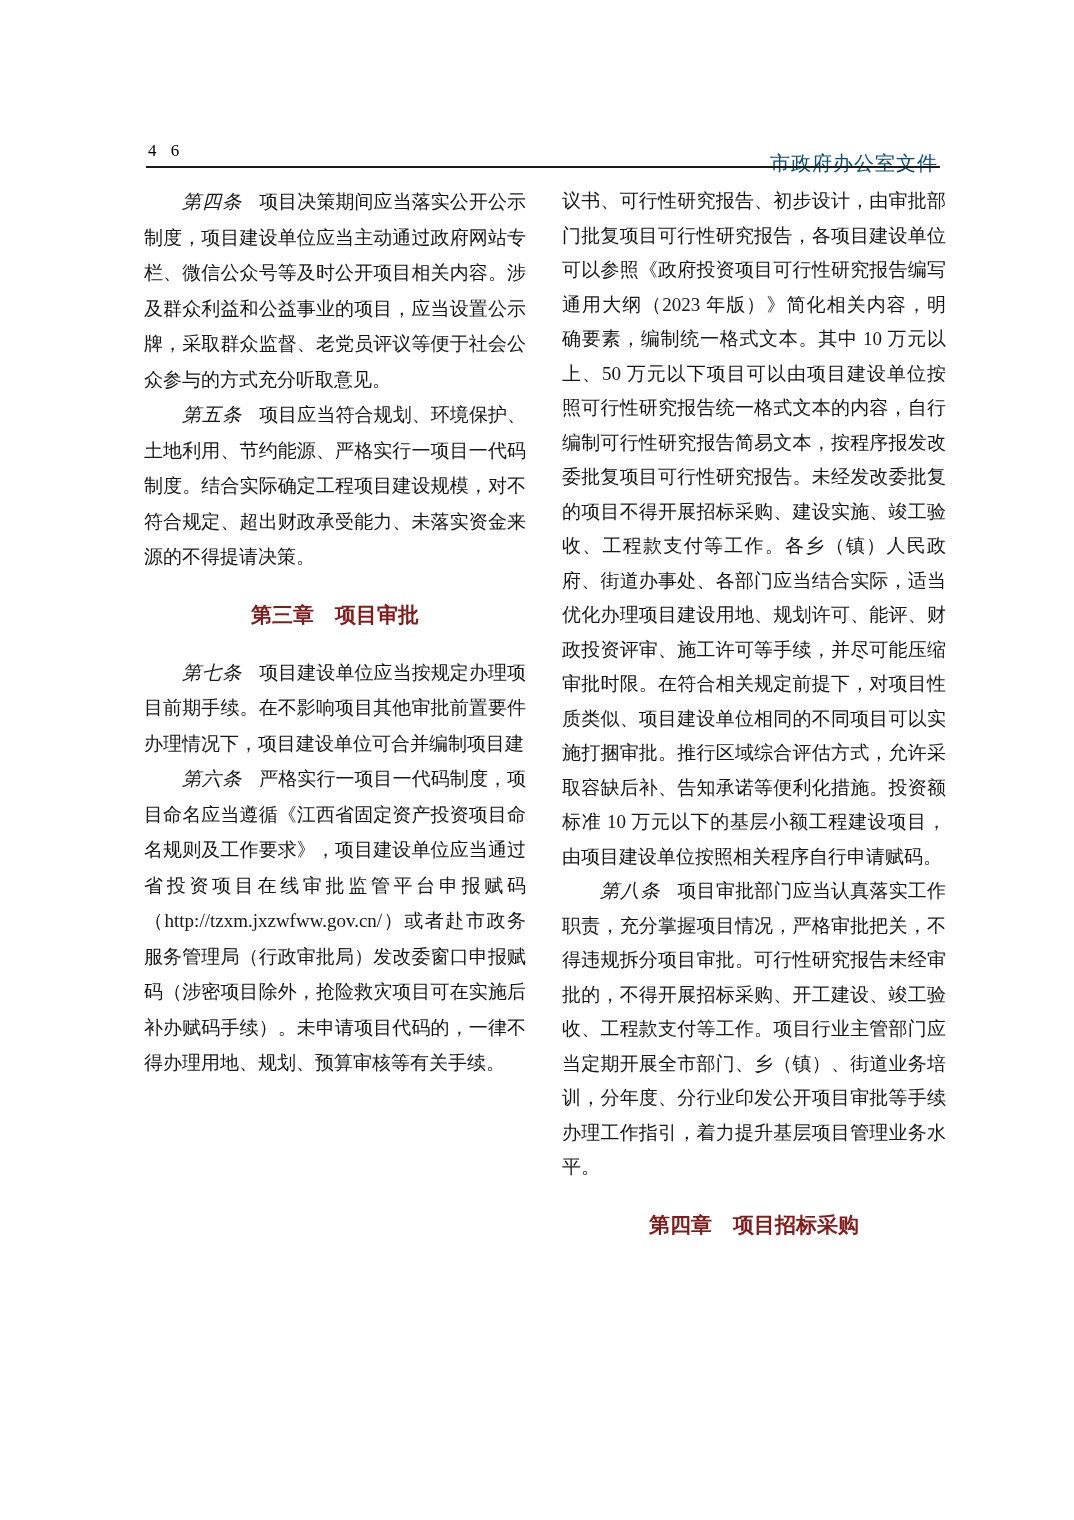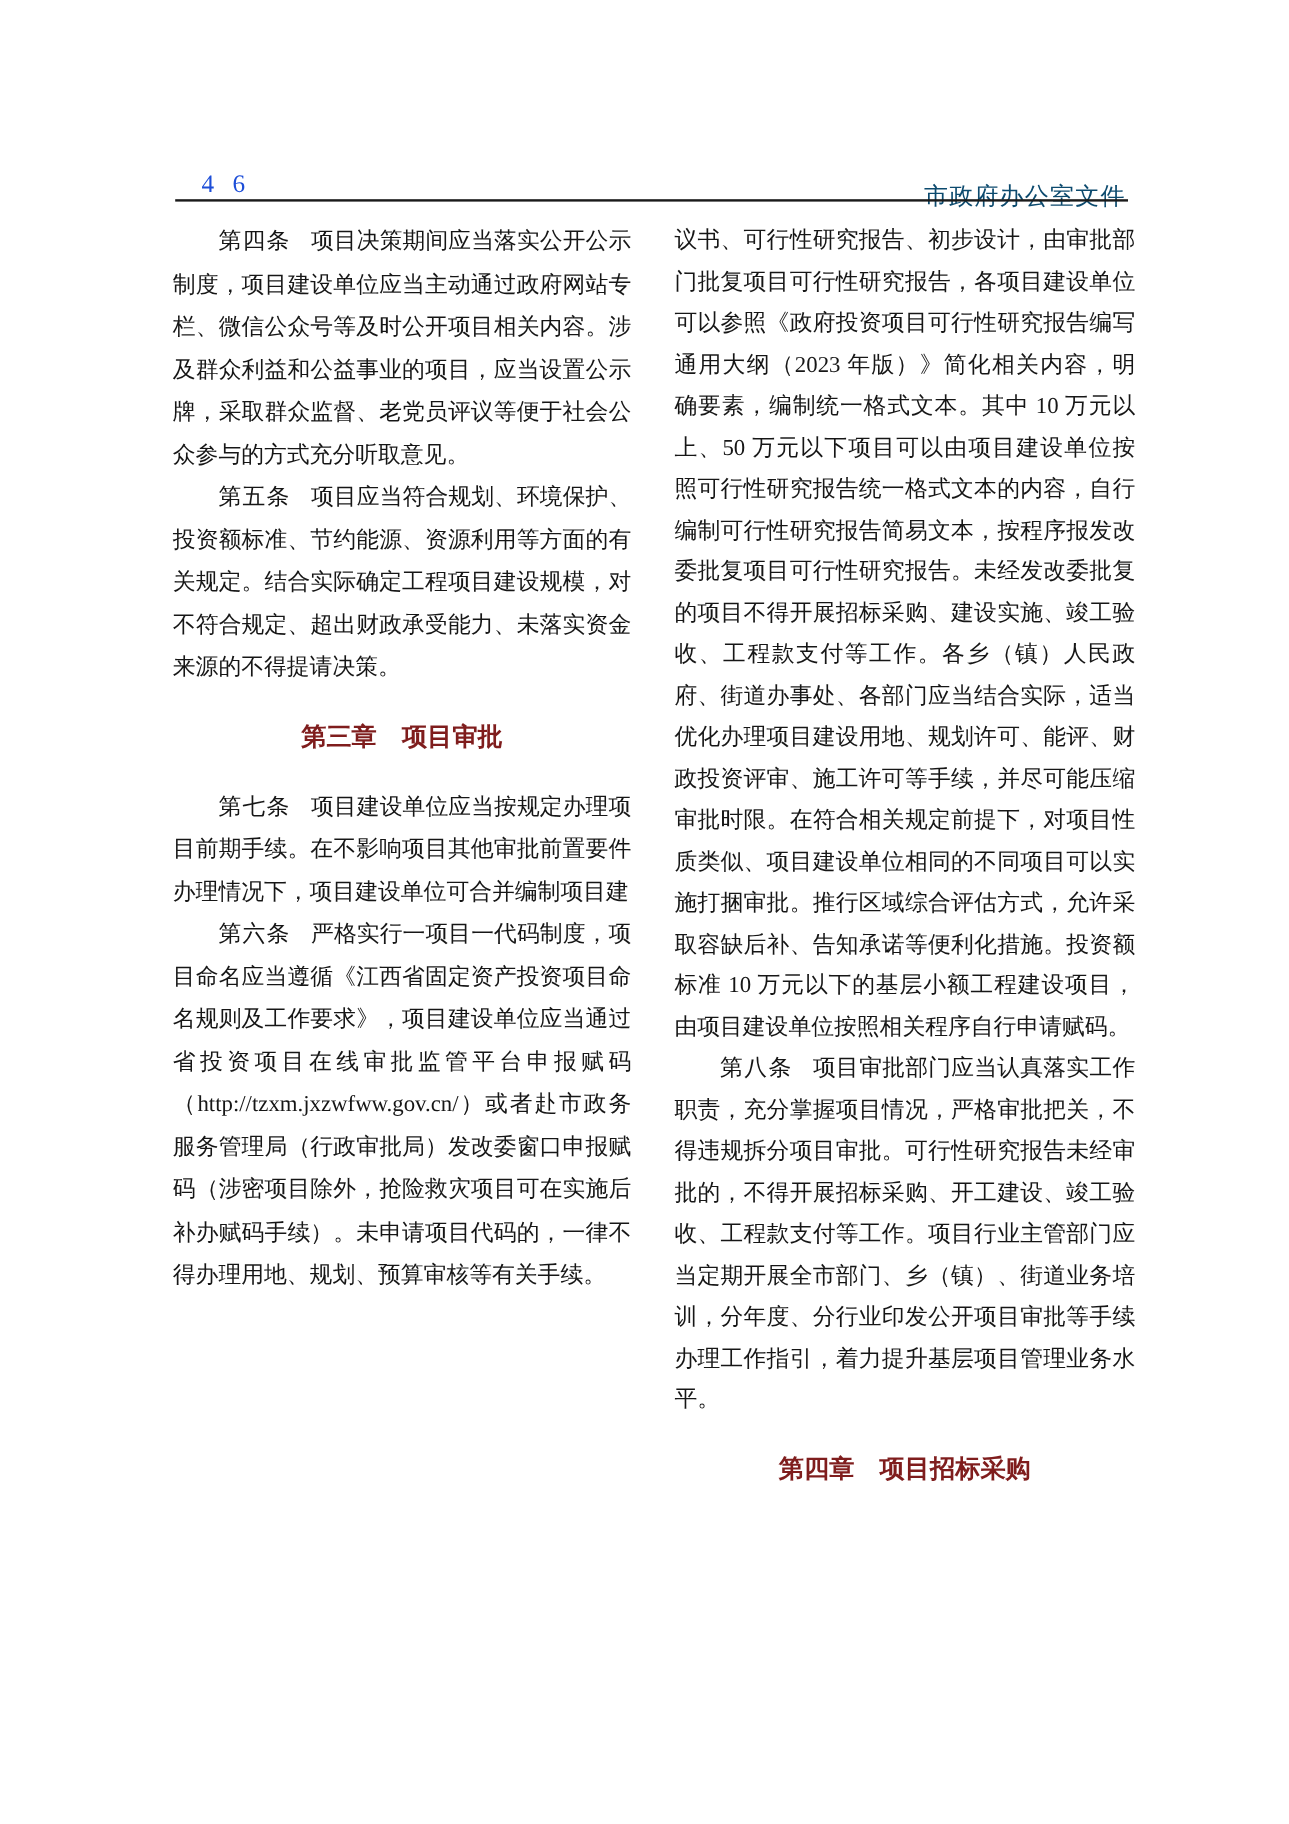--- a/index.html
+++ b/index.html
@@ -11,25 +11,25 @@
     position: relative;
     width: 1074px;
     height: 1520px;
     background: #ffffff;
     color: #141414;
     overflow: hidden;
     font-family: "Liberation Serif", "DejaVu Serif", serif;
   }
   .page-num {
     position: absolute;
-    left: 168px;
+    left: 148px;
     top: 141px;
-    font-size: 21px;
+    font-size: 17px;
     letter-spacing: 5px;
-    color: #1d4ed8;
+    color: #000000;
   }
   .doc-label {
     position: absolute;
     right: 136px;
     top: 150px;
     font-size: 20px;
     letter-spacing: 1px;
     color: #0c4a6e;
   }
   .header-rule {
@@ -64,20 +64,21 @@
     margin: 0;
     padding: 0;
   }
   p.article {
     text-indent: 2em;
   }
   p.continuation {
     text-indent: 0;
   }
   .term {
+    font-style: italic;
     margin-right: 17px;
     letter-spacing: 1px;
   }
   .chapter {
     font-size: 21px;
     font-weight: bold;
     text-align: center;
     text-indent: 0;
     margin: 22px 0 !important;
     line-height: 36px;
@@ -93,21 +94,21 @@
   <span class="page-num">4 6</span>
 
   <span class="doc-label">市政府办公室文件</span>
 
   <div class="header-rule"></div>
 
   <div class="columns">
 
     <div class="col col-left">
       <p class="article"><span class="term">第四条</span><span>项目决策期间应当落实公开公示制度，项目建设单位应当主动通过政府网站专栏、微信公众号等及时公开项目相关内容。涉及群众利益和公益事业的项目，应当设置公示牌，采取群众监督、老党员评议等便于社会公众参与的方式充分听取意见。</span></p>
-      <p class="article"><span class="term">第五条</span><span>项目应当符合规划、环境保护、投资额标准、节约能源、资源利用等方面的有关规定。结合实际确定工程项目建设规模，对不符合规定、超出财政承受能力、未落实资金来源的不得提请决策。</span></p>
+      <p class="article"><span class="term">第五条</span><span>项目应当符合规划、环境保护、土地利用、节约能源、严格实行一项目一代码制度。结合实际确定工程项目建设规模，对不符合规定、超出财政承受能力、未落实资金来源的不得提请决策。</span></p>
       <p class="chapter">第三章　项目审批</p>
       <p class="article"><span class="term">第七条</span><span>项目建设单位应当按规定办理项目前期手续。在不影响项目其他审批前置要件办理情况下，项目建设单位可合并编制项目建</span></p>
       <p class="article"><span class="term">第六条</span><span>严格实行一项目一代码制度，项目命名应当遵循《江西省固定资产投资项目命名规则及工作要求》，项目建设单位应当通过省投资项目在线审批监管平台申报赋码（http://tzxm.jxzwfww.gov.cn/）或者赴市政务服务管理局（行政审批局）发改委窗口申报赋码（涉密项目除外，抢险救灾项目可在实施后补办赋码手续）。未申请项目代码的，一律不得办理用地、规划、预算审核等有关手续。</span></p>
     </div>
 
     <div class="col col-right">
       <p class="continuation">议书、可行性研究报告、初步设计，由审批部门批复项目可行性研究报告，各项目建设单位可以参照《政府投资项目可行性研究报告编写通用大纲（2023 年版）》简化相关内容，明确要素，编制统一格式文本。其中 10 万元以上、50 万元以下项目可以由项目建设单位按照可行性研究报告统一格式文本的内容，自行编制可行性研究报告简易文本，按程序报发改委批复项目可行性研究报告。未经发改委批复的项目不得开展招标采购、建设实施、竣工验收、工程款支付等工作。各乡（镇）人民政府、街道办事处、各部门应当结合实际，适当优化办理项目建设用地、规划许可、能评、财政投资评审、施工许可等手续，并尽可能压缩审批时限。在符合相关规定前提下，对项目性质类似、项目建设单位相同的不同项目可以实施打捆审批。推行区域综合评估方式，允许采取容缺后补、告知承诺等便利化措施。投资额标准 10 万元以下的基层小额工程建设项目，由项目建设单位按照相关程序自行申请赋码。</p>
       <p class="article"><span class="term">第八条</span><span>项目审批部门应当认真落实工作职责，充分掌握项目情况，严格审批把关，不得违规拆分项目审批。可行性研究报告未经审批的，不得开展招标采购、开工建设、竣工验收、工程款支付等工作。项目行业主管部门应当定期开展全市部门、乡（镇）、街道业务培训，分年度、分行业印发公开项目审批等手续办理工作指引，着力提升基层项目管理业务水平。</span></p>
       <p class="chapter">第四章　项目招标采购</p>
     </div>

